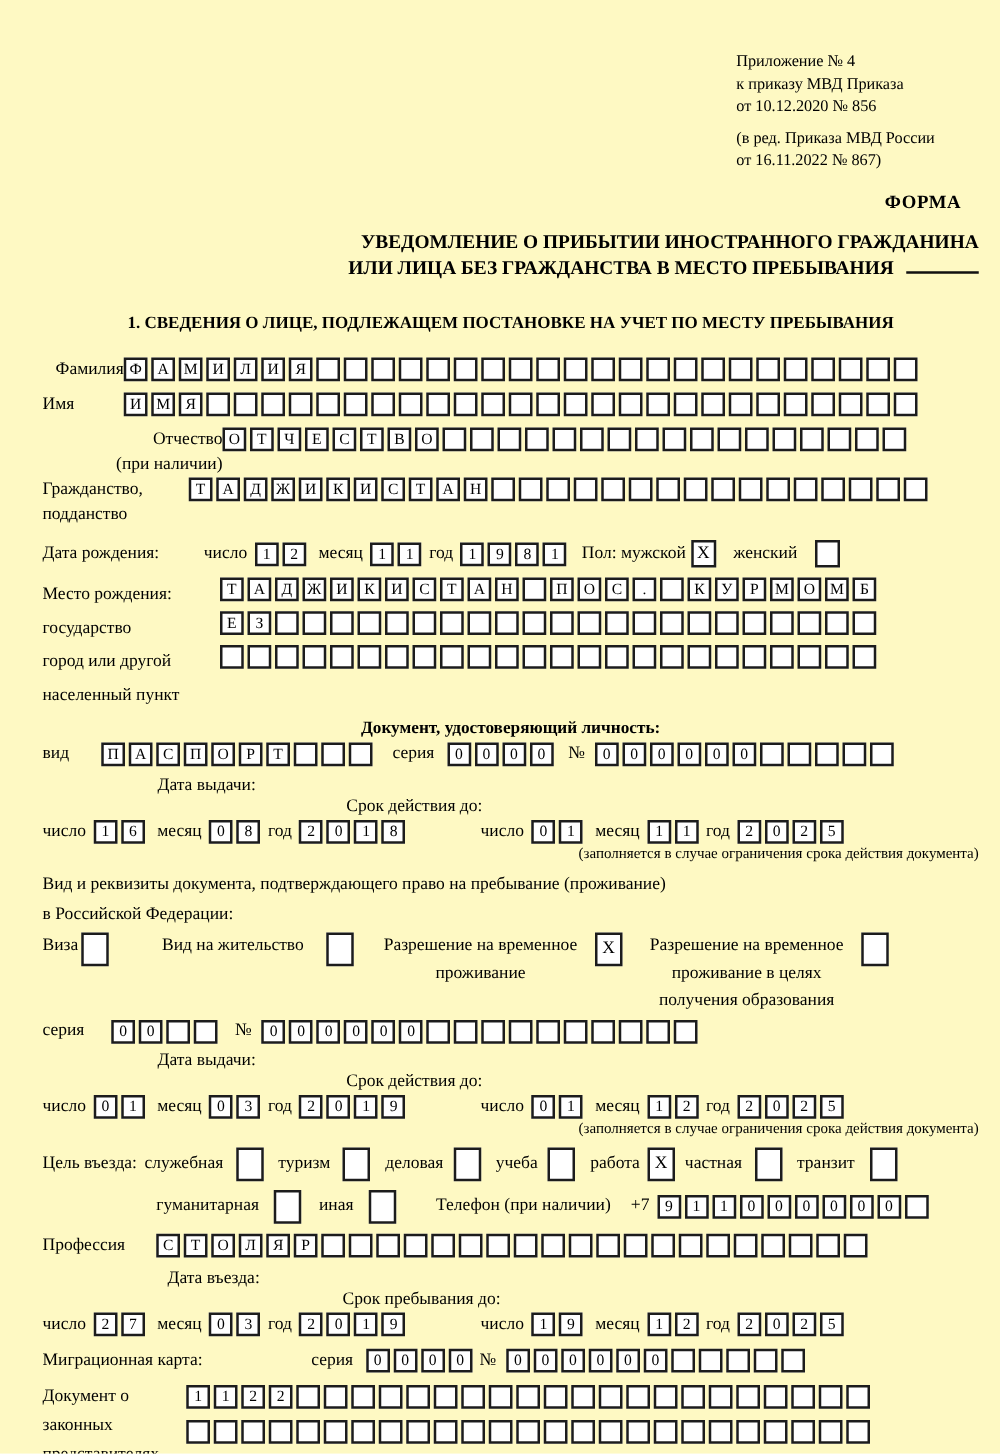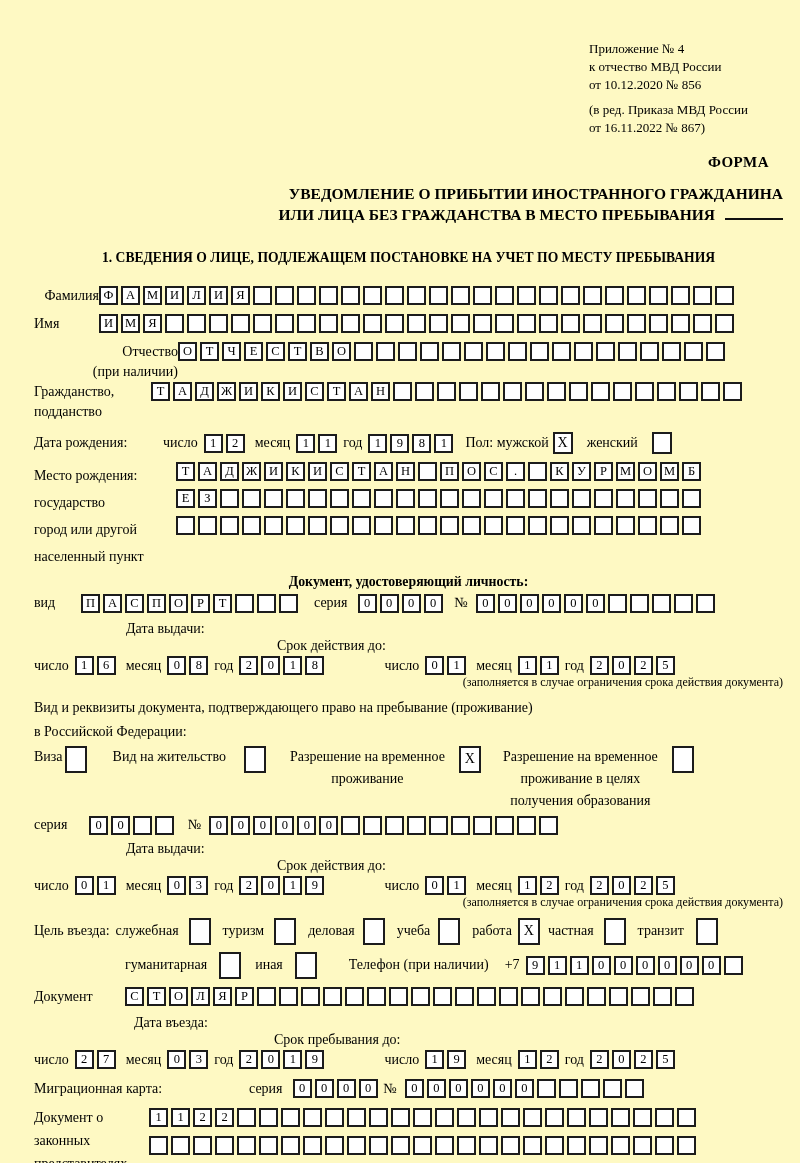--- a/index.html
+++ b/index.html
@@ -42,21 +42,21 @@
   .optlabel{text-align:center;line-height:22px;}
   .footnote{font-size:12.5px;text-align:center;}
 </style>
 </head>
 <body>
 
 <div class="page">
 
   <div class="appendix">
     <div>Приложение № 4</div>
-    <div>к отчество МВД России</div>
+    <div>к приказу МВД Приказа</div>
     <div>от 10.12.2020 № 856</div>
     <div class="amend">
       <div>(в ред. Приказа МВД России</div>
       <div>от 16.11.2022 № 867)</div>
     </div>
   </div>
 
   <div class="forma">ФОРМА</div>
 
   <div class="title">
@@ -404,21 +404,21 @@
   <div class="small-note">(заполняется в случае ограничения срока действия документа)</div>
 
   <div style="margin-top:6px;line-height:24px;">
     <div>Вид и реквизиты документа, подтверждающего право на пребывание (проживание)</div>
     <div>в Российской Федерации:</div>
   </div>
 
   <div class="optgroup" style="margin-top:2px;">
     <span class="optlabel">Виза</span>
     <span class="checkbox" style="margin-left:2px;"></span>
-    <span class="optlabel" style="margin-left:26px;">Вид на жительство</span>
+    <span class="optlabel" style="margin-left:43px;">Вид на жительство</span>
     <span class="checkbox" style="margin-left:18px;"></span>
     <span class="optlabel two-col-label" style="margin-left:24px;">
       <span>Разрешение на временное</span>
       <span>проживание</span>
     </span>
     <span class="checkbox" style="margin-left:14px;">X</span>
     <span class="optlabel two-col-label" style="margin-left:22px;">
       <span>Разрешение на временное</span>
       <span>проживание в целях</span>
       <span>получения образования</span>
@@ -530,21 +530,21 @@
         <span class="cell">0</span>
         <span class="cell">0</span>
         <span class="cell">0</span>
         <span class="cell">0</span>
         <span class="cell">0</span>
         <span class="cell"></span>
       </span>
   </div>
 
   <div class="frow" style="margin-top:8px;">
-    <span class="flabel" style="width:91px;">Документ</span>
+    <span class="flabel" style="width:91px;">Профессия</span>
     <span class="cellrow">
         <span class="cell">С</span>
         <span class="cell">Т</span>
         <span class="cell">О</span>
         <span class="cell">Л</span>
         <span class="cell">Я</span>
         <span class="cell">Р</span>
         <span class="cell"></span>
         <span class="cell"></span>
         <span class="cell"></span>

